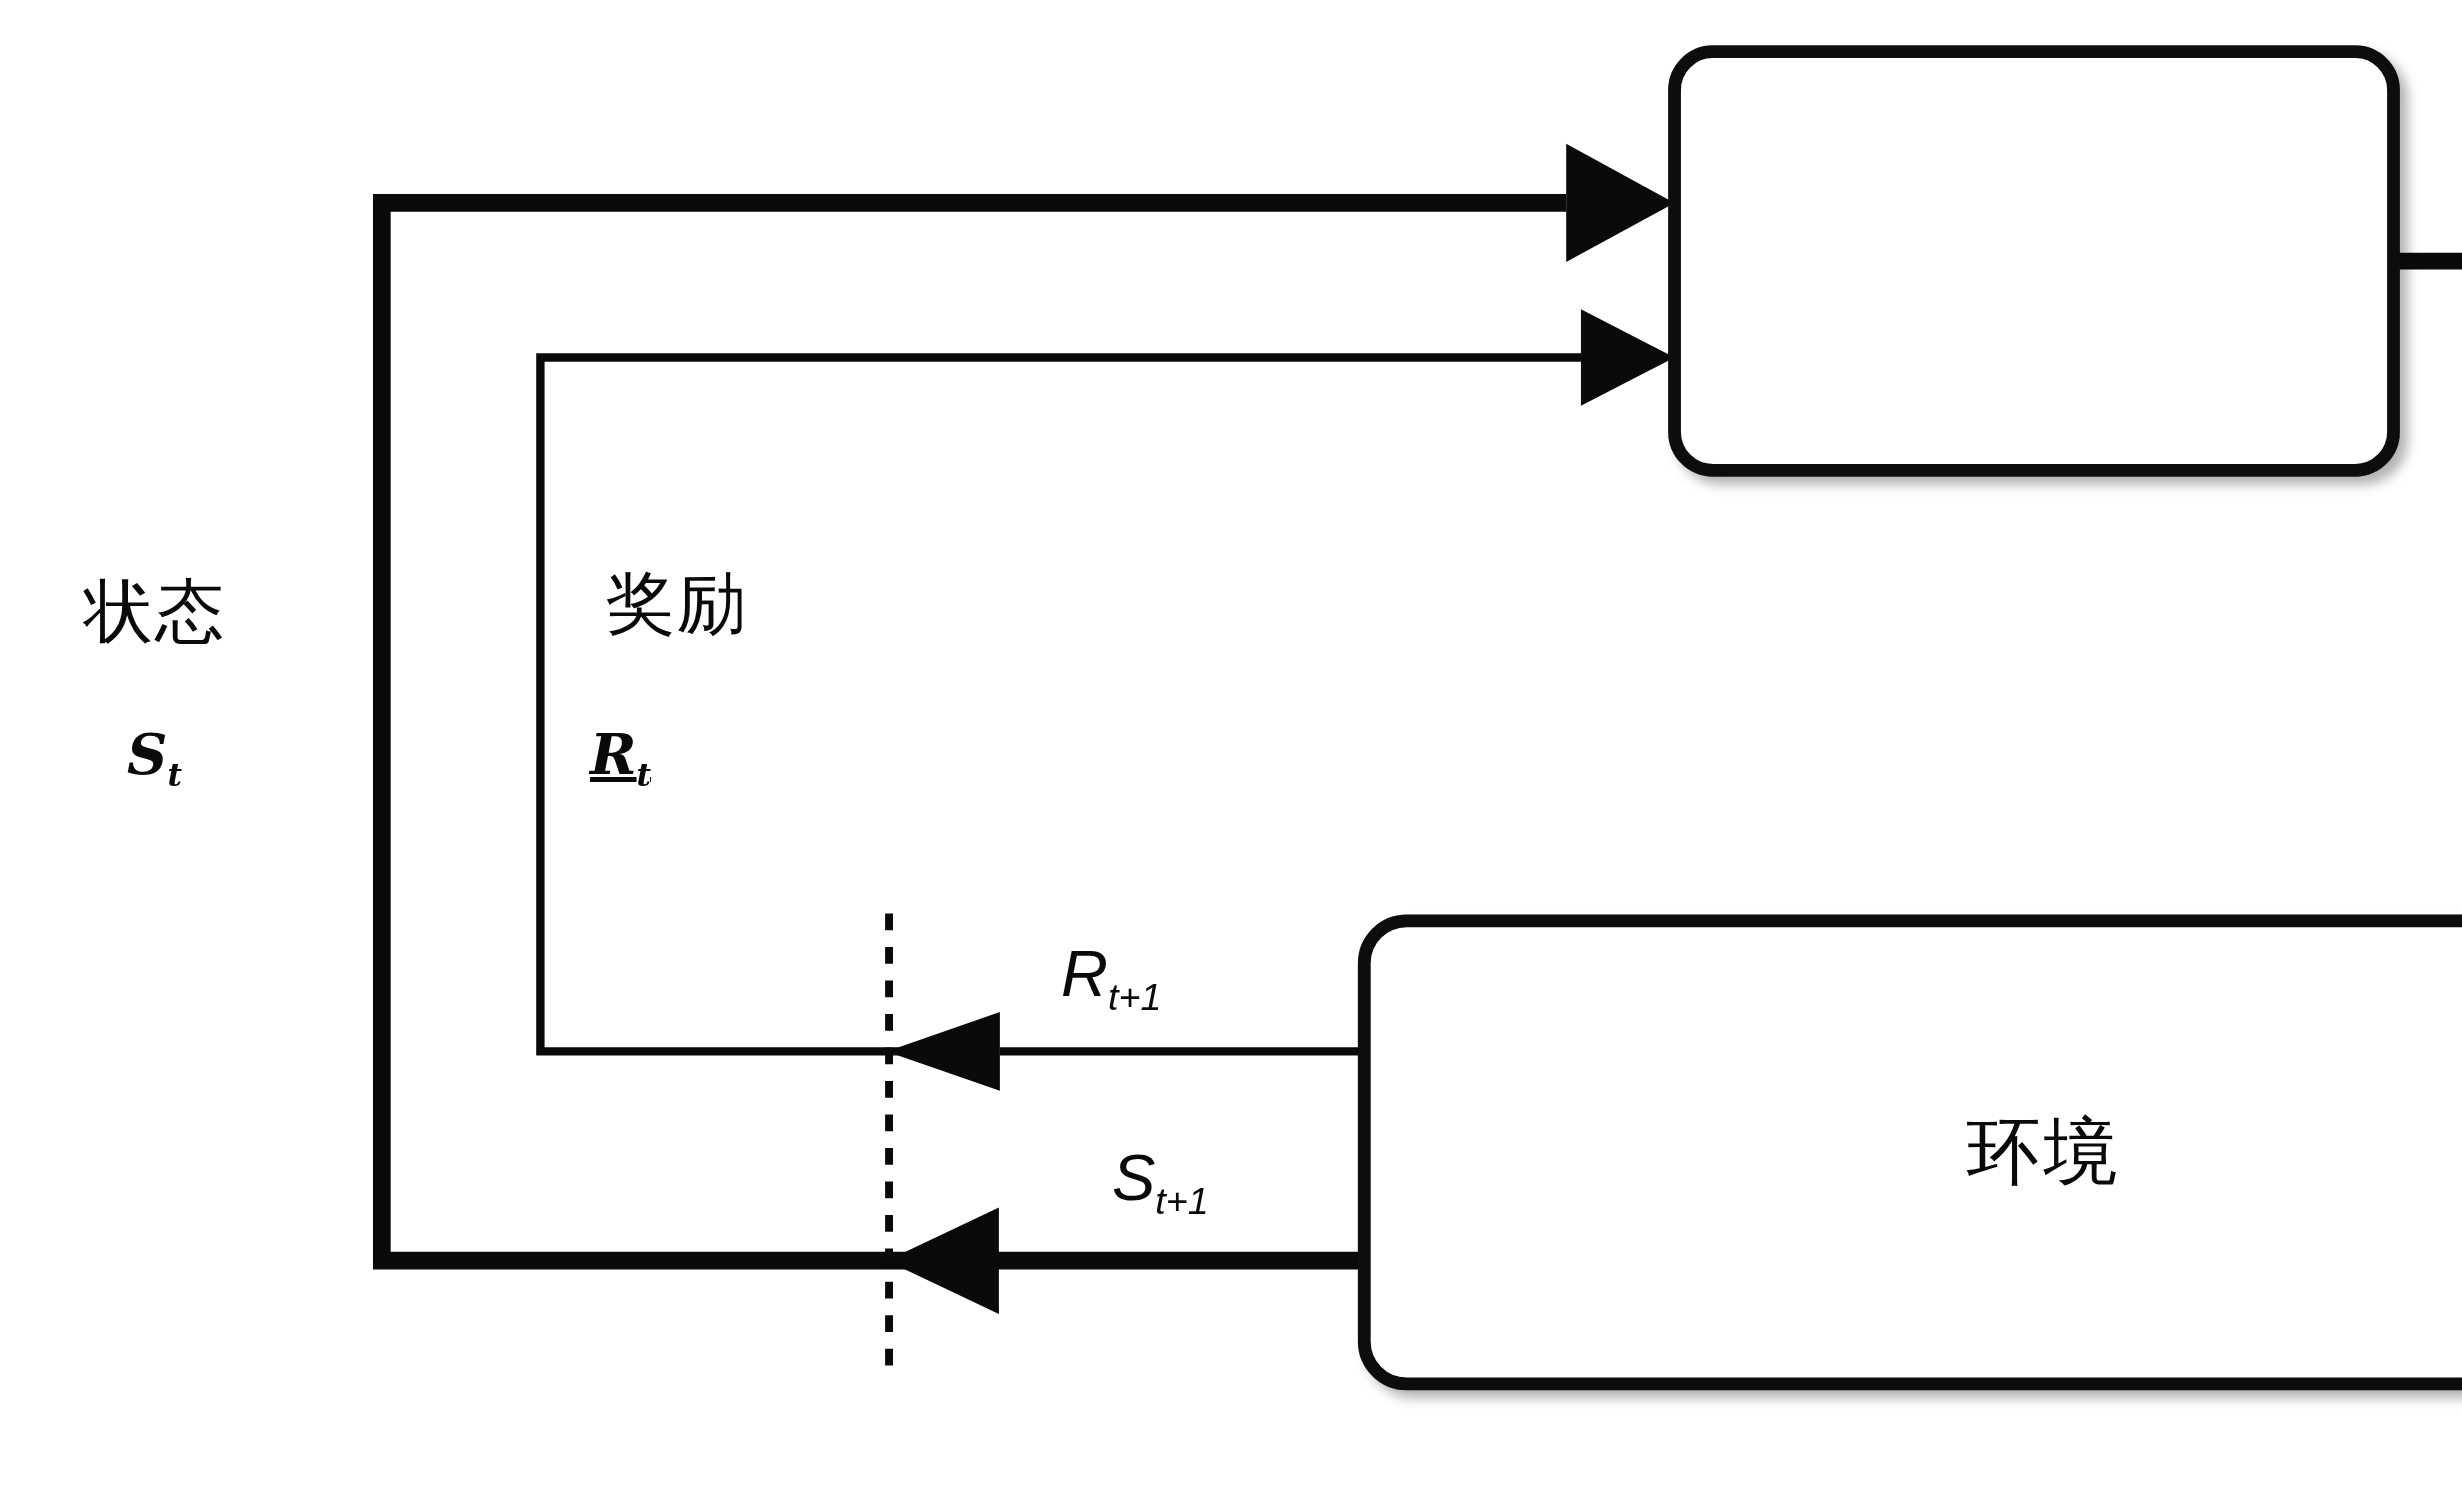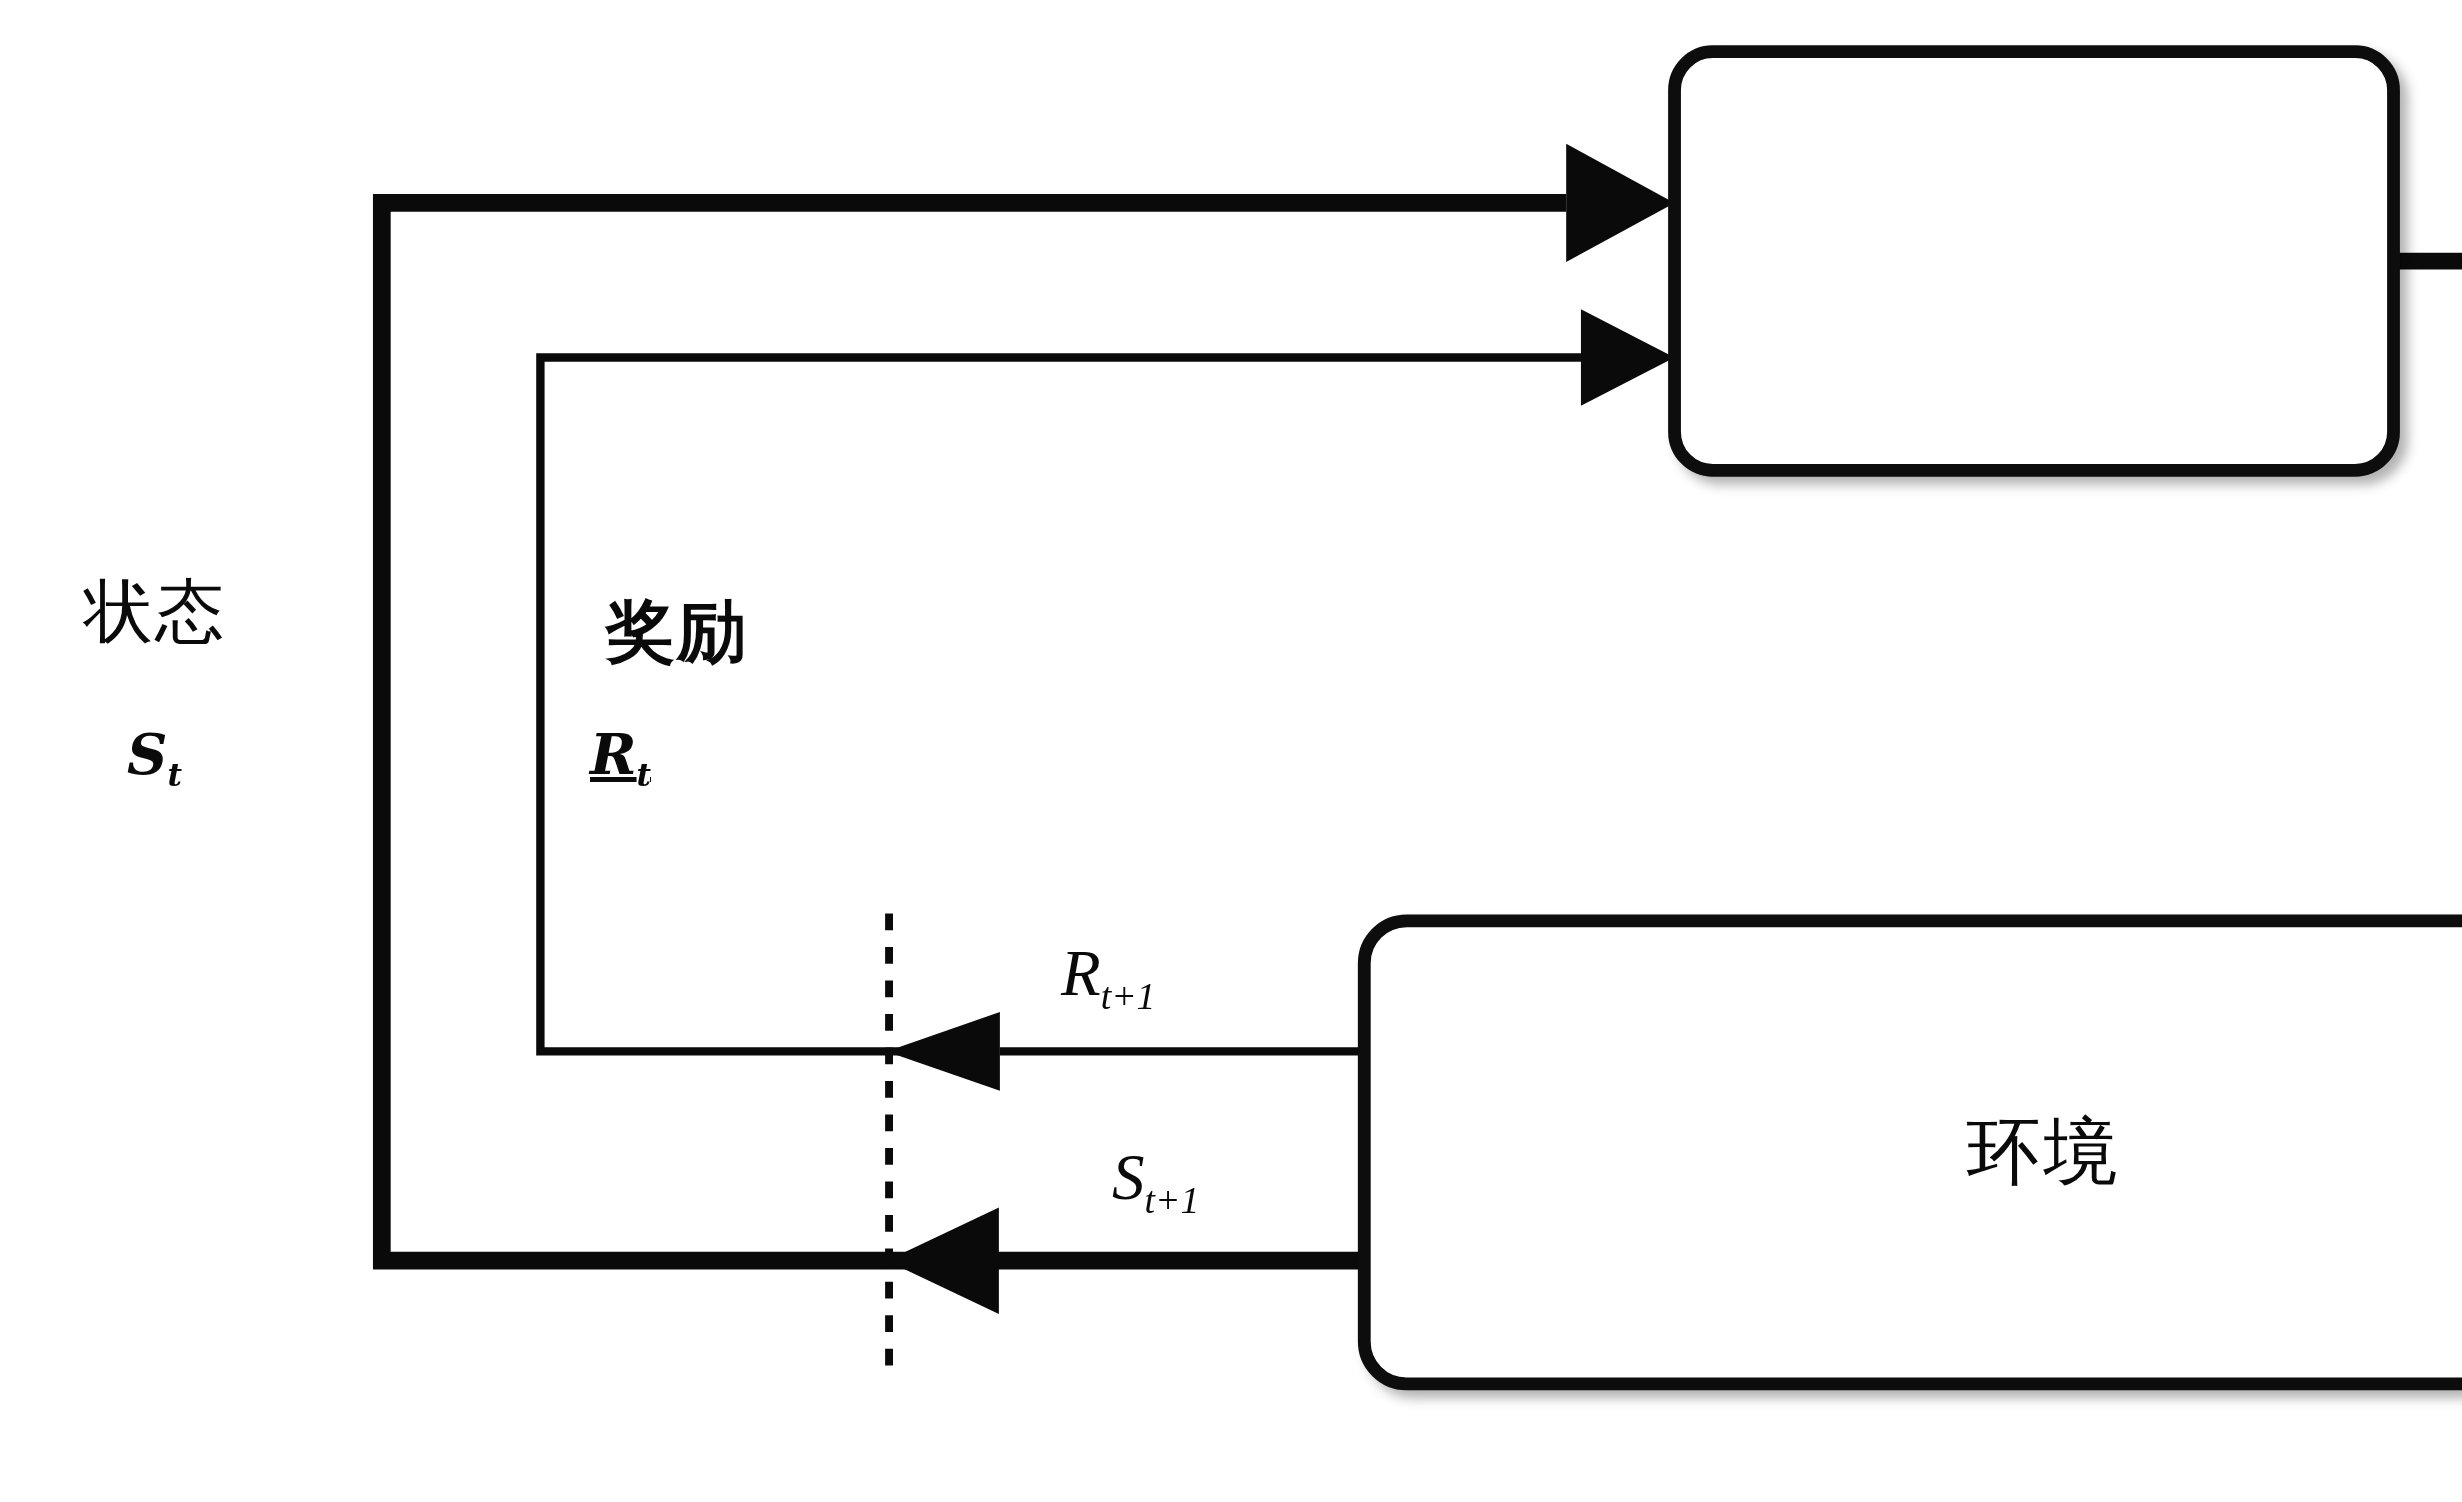--- a/index.html
+++ b/index.html
@@ -12,21 +12,21 @@
               font-family:"DejaVu Sans","Liberation Sans",sans-serif;
               font-size:74px;letter-spacing:3px;white-space:nowrap;color:#0a0a0a;}
 
   .edge-label{position:absolute;white-space:nowrap;color:#0a0a0a;
               font-family:"DejaVu Sans","Liberation Sans",sans-serif;margin-top:22px;}
   .cn{font-family:"DejaVu Sans","Liberation Sans",sans-serif;font-size:69px;letter-spacing:2px;}
   .math{font-family:"DejaVu Serif","Liberation Serif",serif;font-style:italic;
         font-weight:700;font-size:56px;}
   .math .sub{font-size:0.56em;font-style:italic;font-weight:700;
              vertical-align:sub;letter-spacing:0px;}
-  .math-sm{font-family:Liberation Serif, serif;font-style:italic;
+  .math-sm{font-family:Liberation Sans, sans-serif;font-style:italic;
            font-weight:400;font-size:65px;}
   .math-sm .sub{font-size:0.58em;vertical-align:sub;font-style:italic;}
 
   .caption{position:absolute;left:163px;top:1450px;font-size:42px;
            font-family:"DejaVu Sans","Liberation Sans",sans-serif;
            color:#f7f7f7;white-space:nowrap;}
 </style>
 </head>
 <body>
 
@@ -67,21 +67,21 @@
   </svg>
 
 
   <div class="node-label" style="left:1364px;top:921px;width:1359px;height:463px;">环境</div>
 
   <div class="edge-label cn" style="left:84px;top:544px;">状态</div>
   <div class="edge-label math" style="left:127px;top:699px;">
     <span>S</span><span class="sub">t</span>
   </div>
 
-  <div class="edge-label cn" style="left:606px;top:564px;font-weight:bold;">奖励</div>
+  <div class="edge-label cn" style="left:606px;top:536px;">奖励</div>
   <div class="edge-label math" style="left:590px;top:699px;text-decoration:underline;">
     <span>R</span><span class="sub">t</span>
   </div>
 
   <div class="edge-label math-sm" style="left:1061px;top:914px;">
     <span>R</span><span class="sub">t+1</span>
   </div>
 
   <div class="edge-label math-sm" style="left:1112px;top:1118px;">
     <span>S</span><span class="sub">t+1</span>

